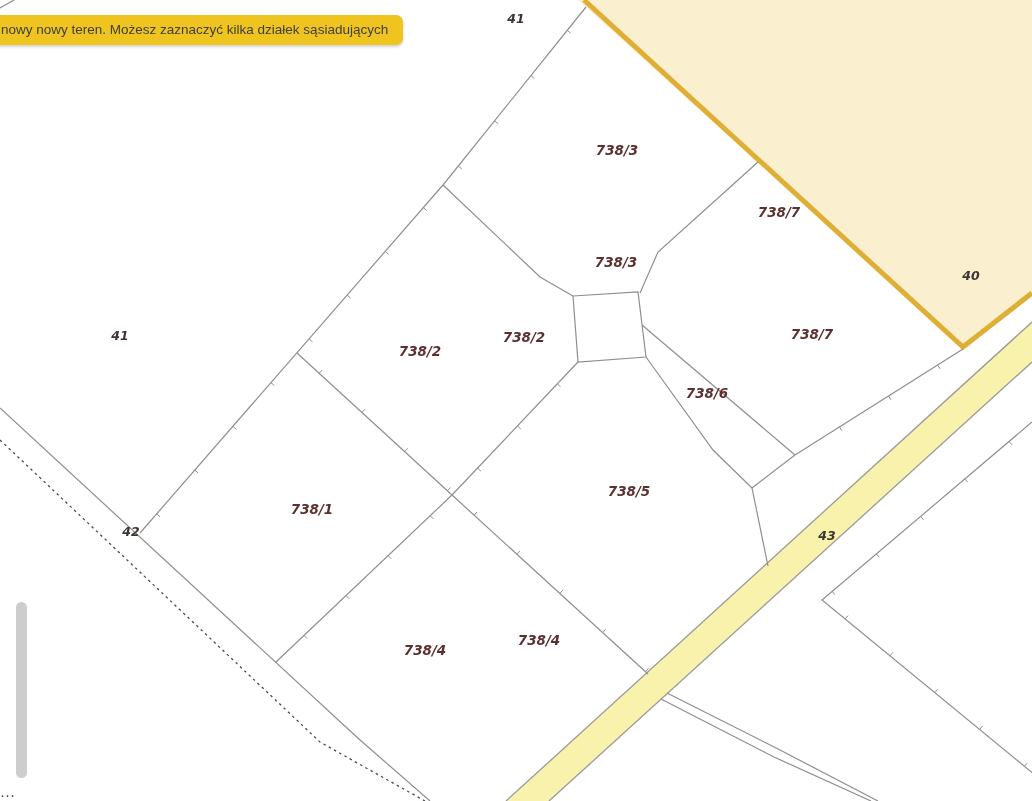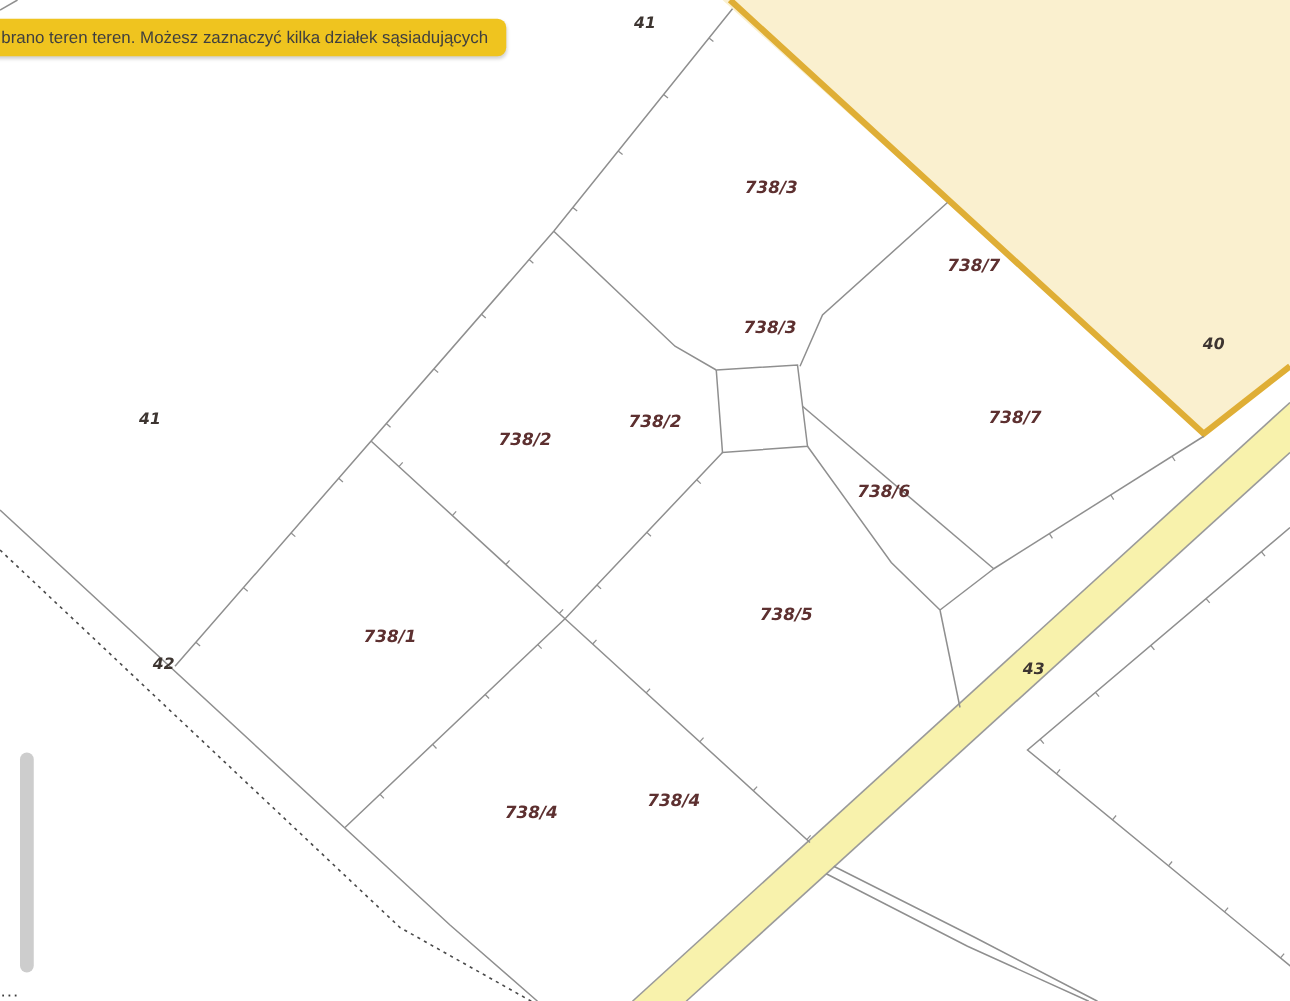--- a/index.html
+++ b/index.html
@@ -98,19 +98,19 @@
       <text x="425" y="651" text-anchor="middle" dominant-baseline="middle" fill="#5d3030" class="parcel-label">738/4</text>
       <text x="539" y="641" text-anchor="middle" dominant-baseline="middle" fill="#5d3030" class="parcel-label">738/4</text>
       <text x="516" y="19" text-anchor="middle" dominant-baseline="middle" fill="#3d3531" class="area-label">41</text>
       <text x="120" y="336" text-anchor="middle" dominant-baseline="middle" fill="#3d3531" class="area-label">41</text>
       <text x="971" y="276" text-anchor="middle" dominant-baseline="middle" fill="#3d3531" class="area-label">40</text>
       <text x="131" y="532" text-anchor="middle" dominant-baseline="middle" fill="#3d3531" class="area-label">42</text>
       <text x="827" y="536" text-anchor="middle" dominant-baseline="middle" fill="#3d3531" class="area-label">43</text>
     </svg>
 
   <div class="banner" style="background: rgb(239, 196, 31); color: rgb(63, 63, 63);">
-    <span>brano teren teren. Możesz zaznaczyć kilka działek sąsiadujących</span>
+    <span>nowy nowy teren. Możesz zaznaczyć kilka działek sąsiadujących</span>
   </div>
 
   <div class="scroll-thumb" style="left: 16px; top: 602px; width: 11px; height: 176px;"></div>
 
   <div class="edge-frag">···</div>
 </div>
 
 </body></html>

